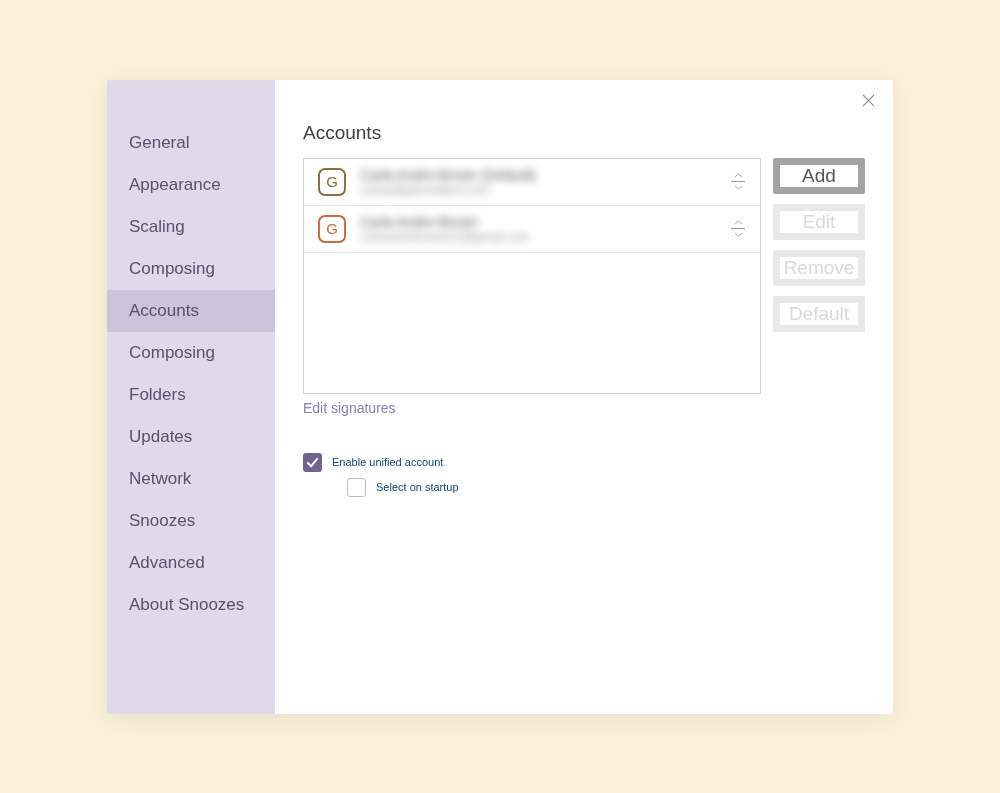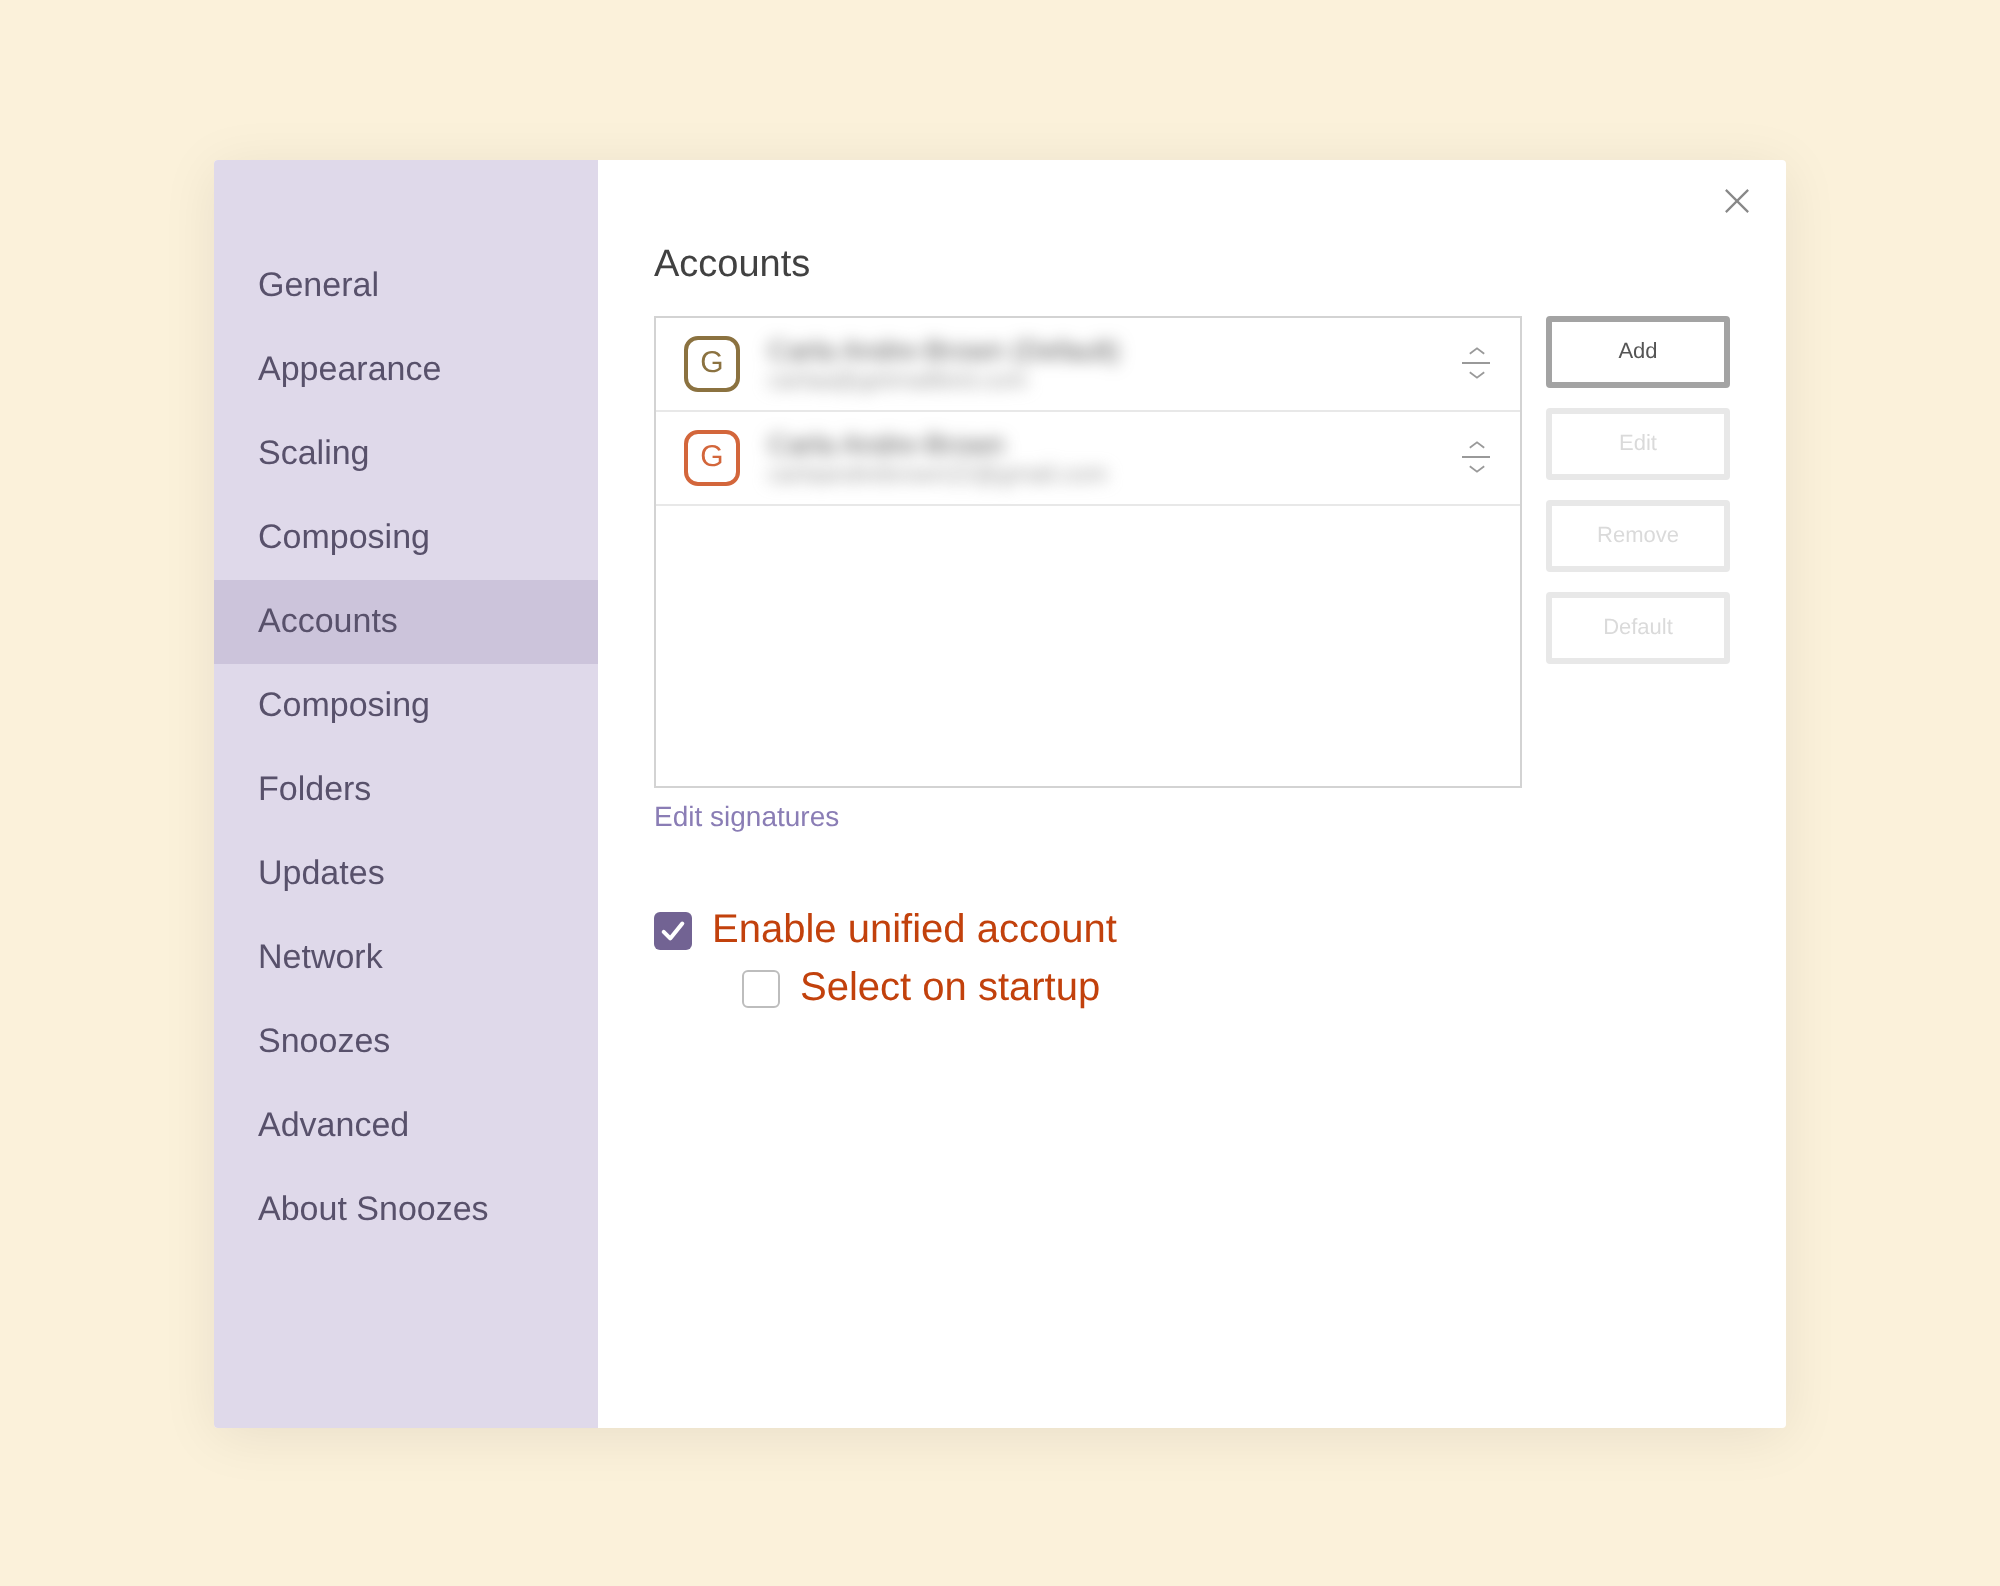--- a/index.html
+++ b/index.html
@@ -36,21 +36,21 @@
       display: flex;
       align-items: center;
       justify-content: center;
       color: #888;
     }
     .close-btn svg {
       width: 13px;
       height: 13px;
     }
     .sidebar {
-      width: 192px;
+      width: 168px;
       background: #DFD9EA;
       padding-top: 42px;
       flex-shrink: 0;
     }
     .sidebar-item {
       padding: 11px 22px;
       color: #58516b;
       font-size: 17px;
       cursor: pointer;
       font-weight: 400;
@@ -138,24 +138,24 @@
       height: 5px;
     }
     .button-col {
       display: flex;
       flex-direction: column;
       gap: 10px;
       width: 92px;
     }
     .btn {
       height: 36px;
-      border: 3px solid #a3a3a3;
+      border: 7px solid #a3a3a3;
       background: #fff;
       color: #555;
-      font-size: 11px;
+      font-size: 19px;
       cursor: pointer;
       border-radius: 2px;
       display: flex;
       align-items: center;
       justify-content: center;
     }
     .btn.disabled {
       color: #DADADA;
       border-color: #E8E8E8;
       cursor: default;
@@ -164,22 +164,22 @@
       color: #8A7DB5;
       font-size: 14px;
       margin-top: 6px;
       cursor: pointer;
       display: inline-block;
     }
     .check-row {
       display: flex;
       align-items: center;
       gap: 10px;
-      font-size: 20px;
-      color: #c2410c;
+      font-size: 11px;
+      color: #0c4a6e;
     }
     .check-row.indent {
       margin-left: 44px;
     }
     .checks {
       margin-top: 36px;
       display: flex;
       flex-direction: column;
       gap: 6px;
     }

